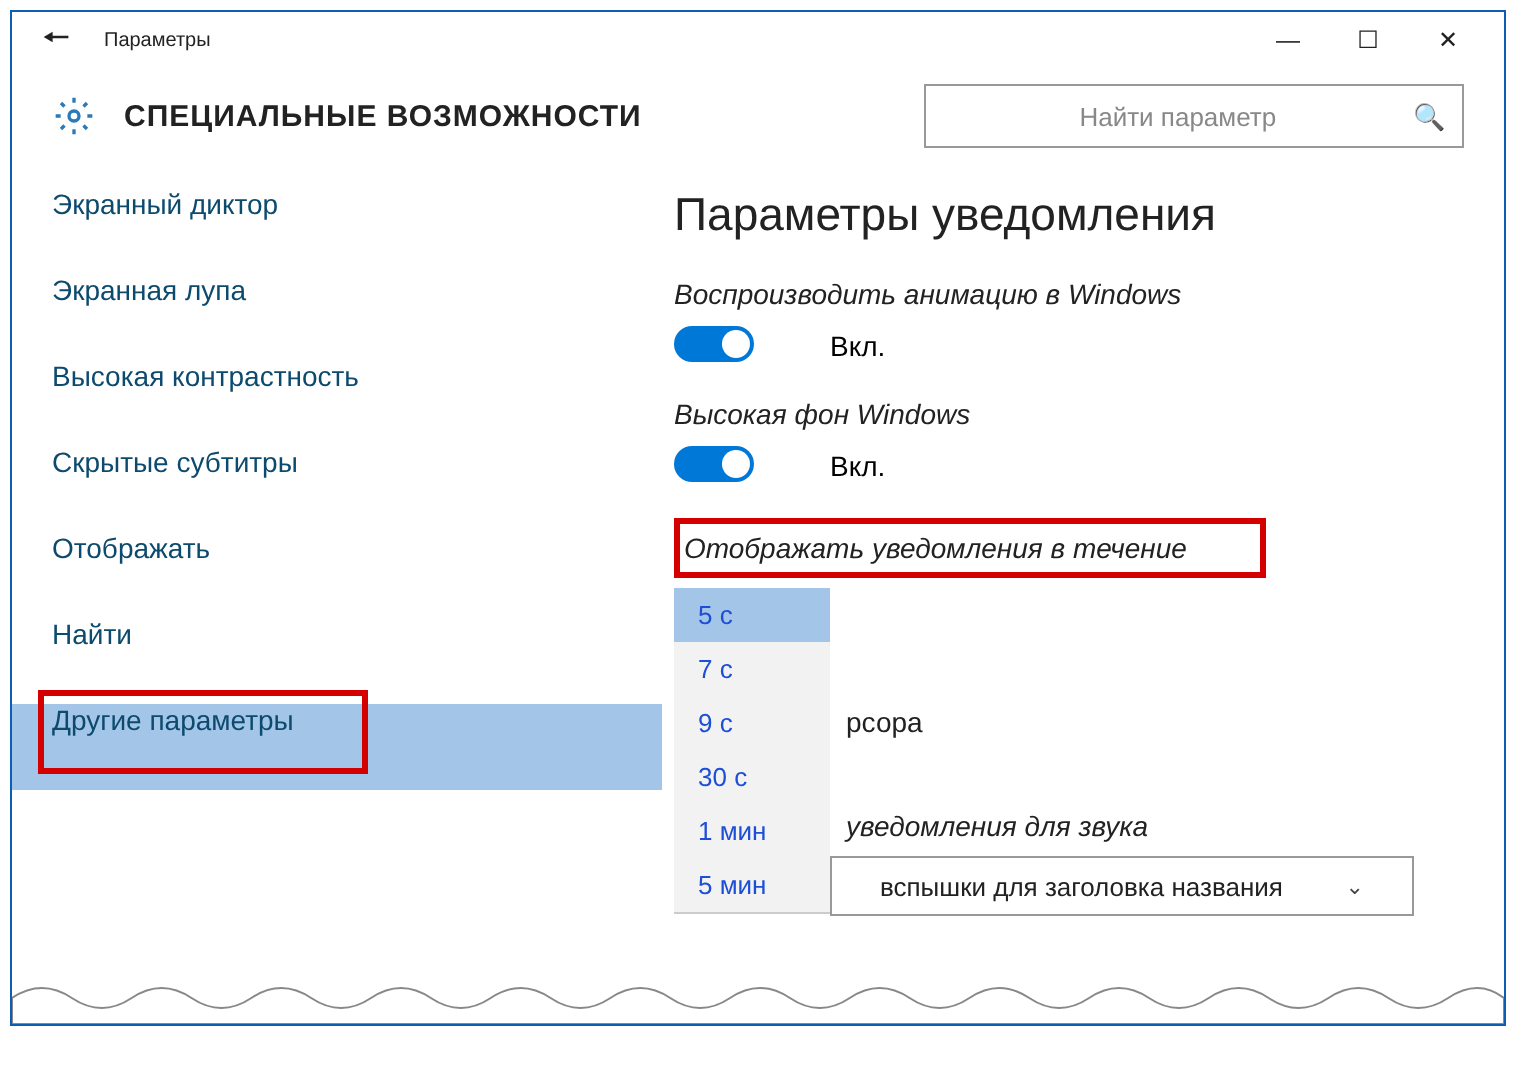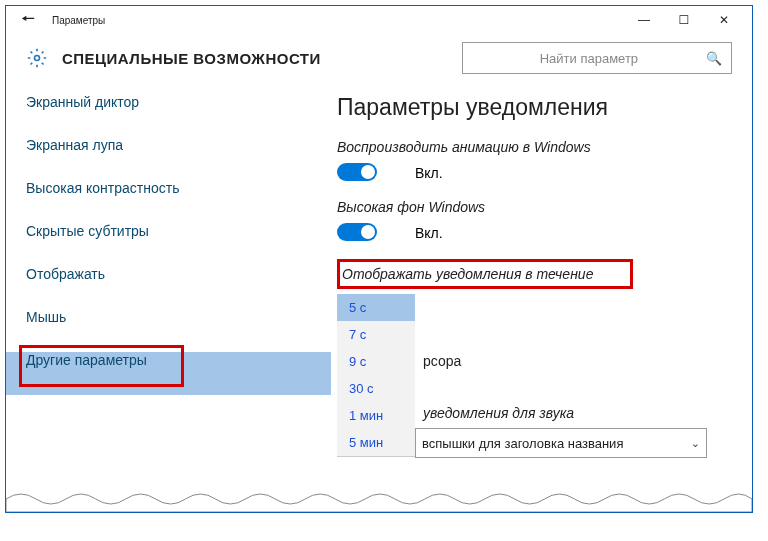--- a/index.html
+++ b/index.html
@@ -27,21 +27,21 @@
     .toggle-row { display: flex; align-items: flex-end; margin-bottom: 18px; gap: 28px; }
     .toggle { width: 40px; height: 18px; border-radius: 10px; background: #0078d7; position: relative; margin-right: 10px; }
     .toggle::after { content: ""; position: absolute; right: 2px; top: 2px; width: 14px; height: 14px; border-radius: 50%; background: #fff; }
     .toggle-txt { font-size: 14px; }
     .notify-label-box { border: 3px solid #d40000; padding: 4px 0 4px 2px; margin-bottom: 2px; width: 296px; }
     .notify-label-box .setting-label { margin: 0; }
     .dropdown { position: absolute; left: 6px; top: 206px; width: 78px; background: #f2f2f2; border-bottom: 1px solid #ccc; z-index: 5; }
     .dd-item { height: 27px; display: flex; align-items: center; padding-left: 12px; font-size: 13px; color: #1d4ed8; cursor: pointer; }
     .dd-item.selected { background: #a3c5e8; }
     .behind-text { font-size: 14px; color: #222; position: absolute; }
-    .combo { position: absolute; left: 84px; top: 340px; width: 292px; height: 30px; border: 1px solid #999; display: flex; align-items: center; padding: 0 6px; font-size: 13px; color: #222; }
+    .combo { position: absolute; left: 84px; top: 340px; width: 292px; height: 30px; border: 1px solid #999; display: flex; align-items: center; padding: 0 24px; font-size: 13px; color: #222; }
     .combo .chev { margin-left: auto; font-size: 11px; color: #444; }
     .torn-edge { position: absolute; bottom: 0; left: 0; width: 100%; height: 25px; background: #fff; }
     .torn-edge svg { width: 100%; height: 100%; display: block; }
   </style>
 </head>
 <body>
 
 <div class="window">
   <div class="titlebar">
     <div class="back-btn">🠔</div>
@@ -78,21 +78,21 @@
       <div class="side-item">
           <span>Высокая контрастность</span>
         </div>
       <div class="side-item">
           <span>Скрытые субтитры</span>
         </div>
       <div class="side-item">
           <span>Отображать</span>
         </div>
       <div class="side-item">
-          <span>Мышь</span>
+          <span>Найти</span>
         </div>
       <div class="side-item selected">
           <span>Другие параметры</span>
         </div>
     </div>
 
     <div class="main">
       <h1>Параметры уведомления</h1>
 
       <div class="setting-label">Воспроизводить анимацию в Windows</div>

